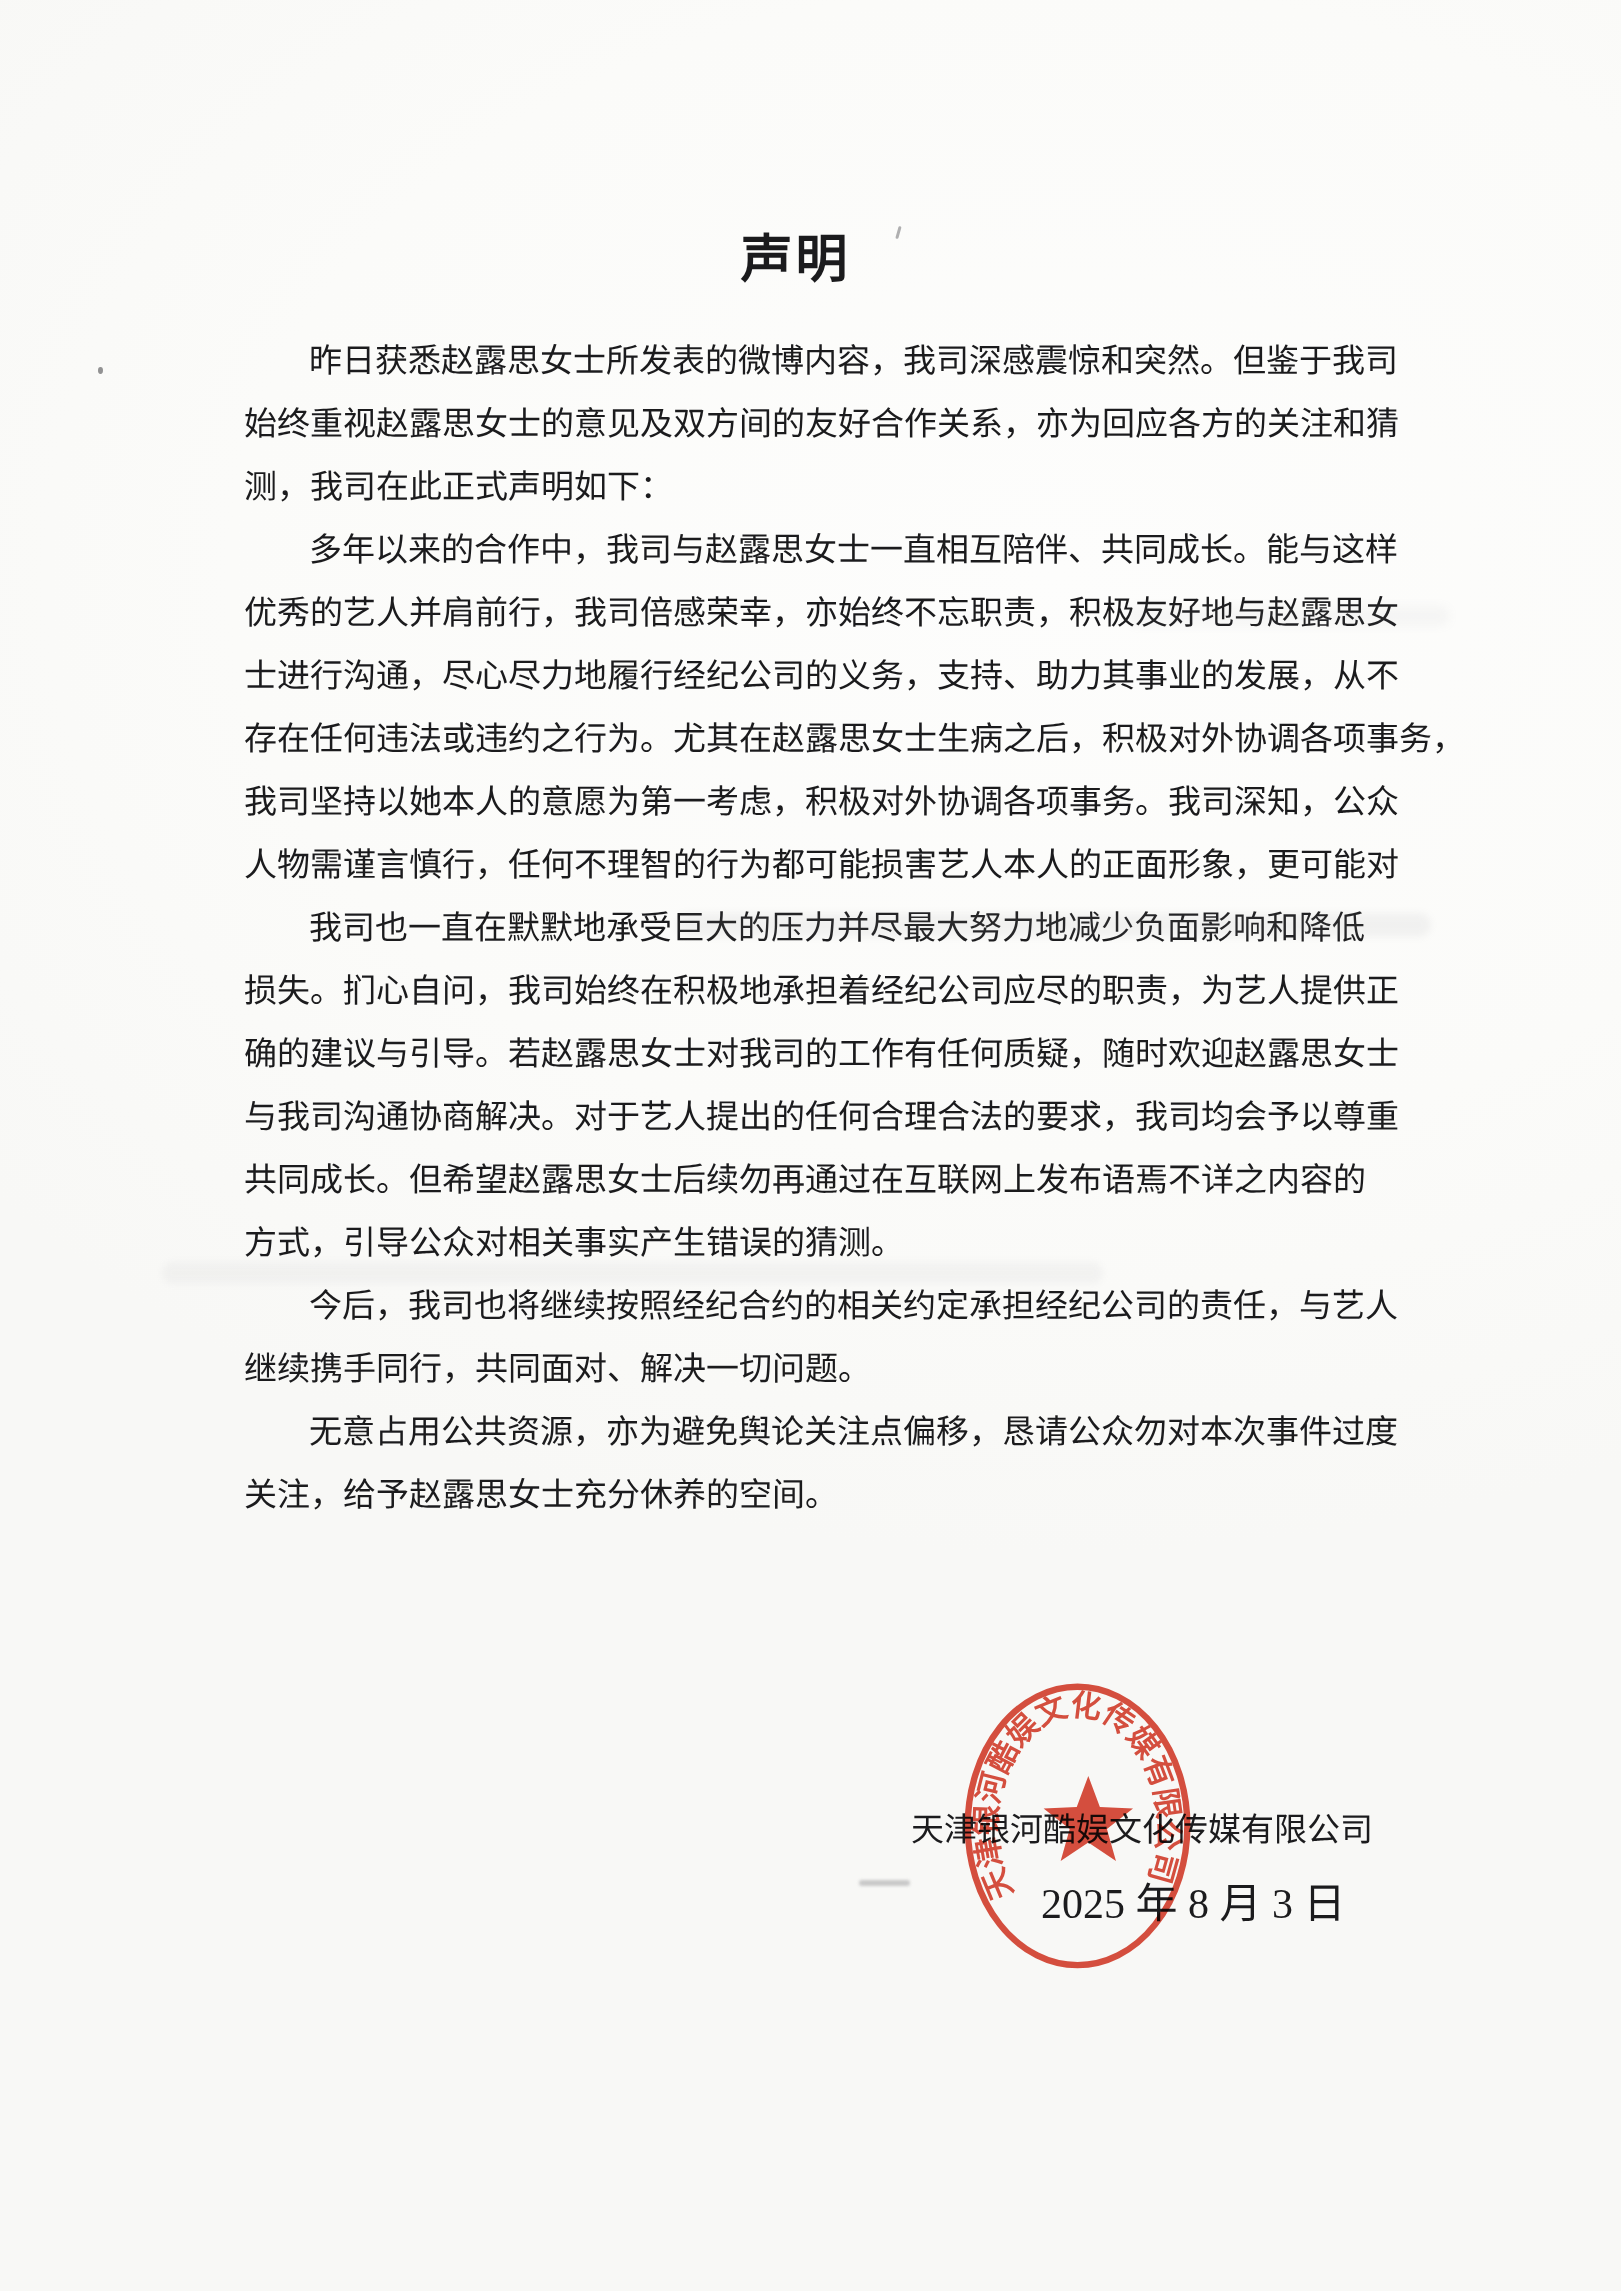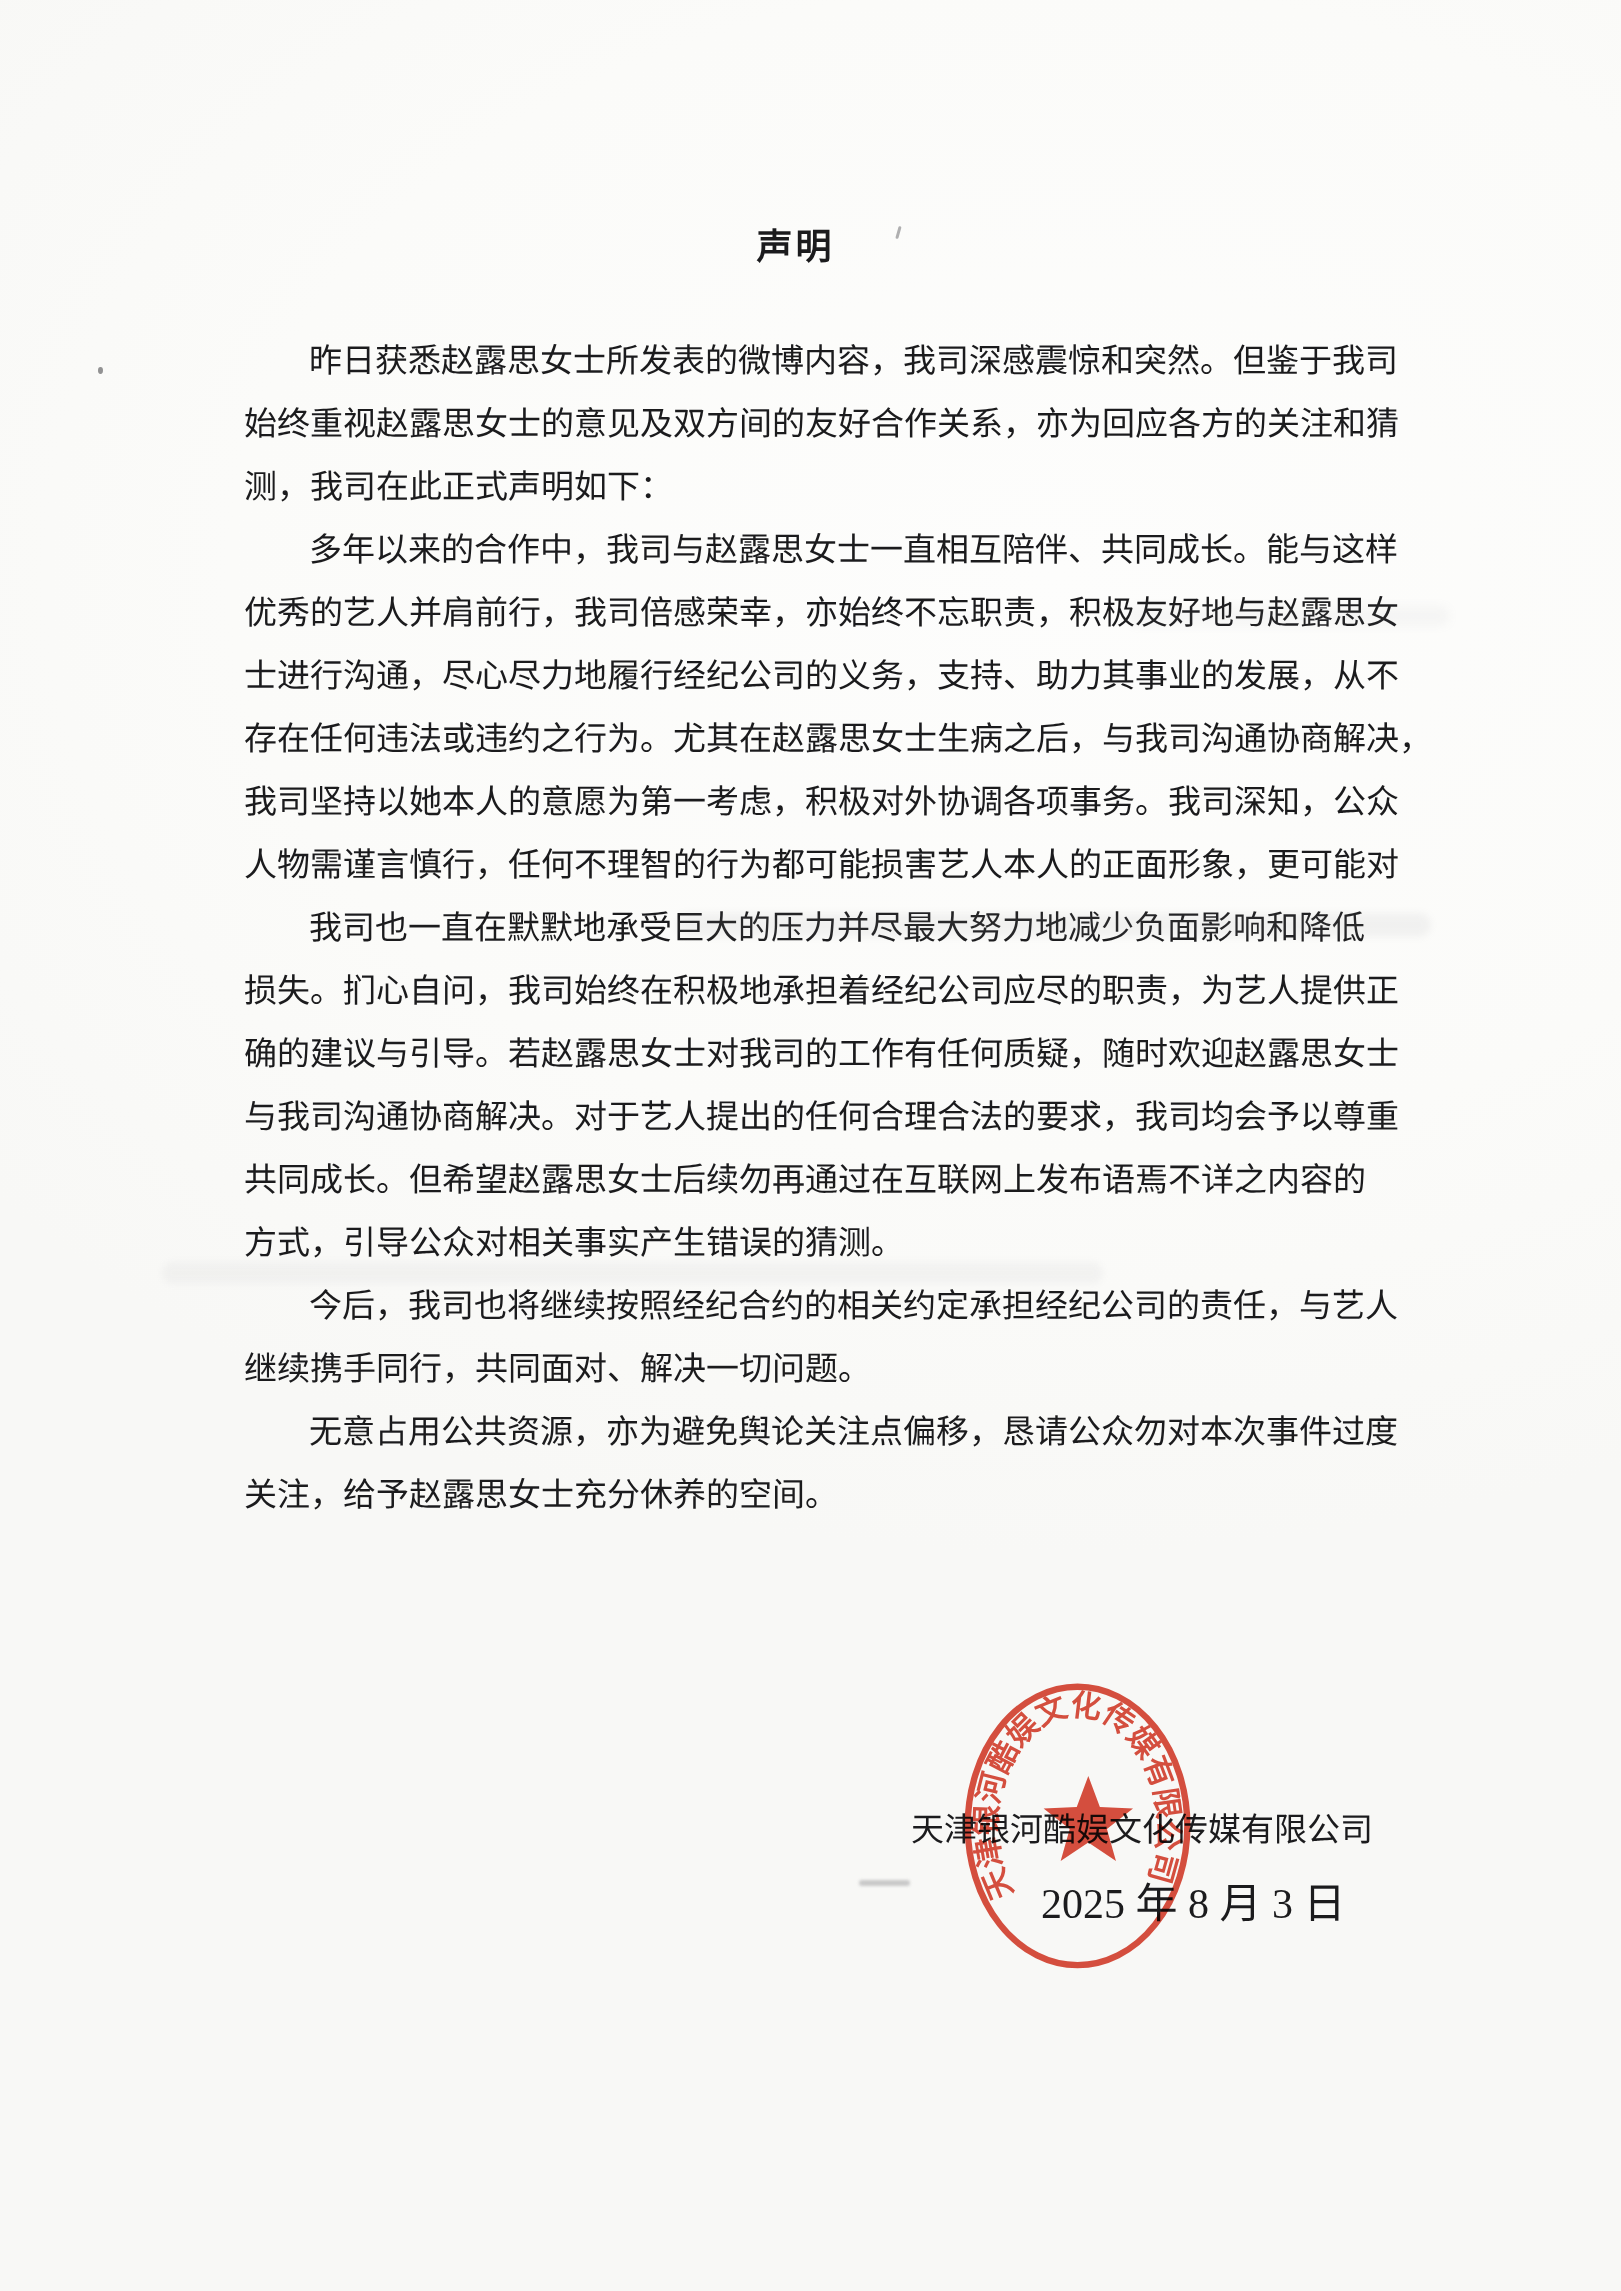--- a/index.html
+++ b/index.html
@@ -7,21 +7,21 @@
     position:relative;
     width:1621px; height:2292px;
     background: radial-gradient(1372px 980px at 65% 25%, #fdfdfc 0%, #fbfbf9 60%, #f8f8f6 100%);
     font-family:"Liberation Serif","DejaVu Serif",serif;
     color:#1b1b1d;
     overflow:hidden;
   }
   .doc-title {
     position:absolute; top:217px; left:0; width:1591px;
     text-align:center;
-    font-size:36px; font-weight:bold; letter-spacing:2.9px;
+    font-size:52px; font-weight:bold; letter-spacing:2.9px;
   }
   .doc-body {
     position:absolute; left:244px; top:330px; width:1147px;
     font-size:33px; line-height:63px;
   }
   .line { white-space:nowrap; height:63px; }
   .para .line:first-child { text-indent:65px; }
   .sig-company {
     position:absolute; left:911px; top:1803px;
     font-size:33px; white-space:nowrap;
@@ -57,21 +57,21 @@
   <div class="doc-body">
       <div class="para">
         <div class="line">昨日获悉赵露思女士所发表的微博内容，我司深感震惊和突然。但鉴于我司</div>
         <div class="line">始终重视赵露思女士的意见及双方间的友好合作关系，亦为回应各方的关注和猜</div>
         <div class="line">测，我司在此正式声明如下：</div>
       </div>
       <div class="para">
         <div class="line">多年以来的合作中，我司与赵露思女士一直相互陪伴、共同成长。能与这样</div>
         <div class="line">优秀的艺人并肩前行，我司倍感荣幸，亦始终不忘职责，积极友好地与赵露思女</div>
         <div class="line">士进行沟通，尽心尽力地履行经纪公司的义务，支持、助力其事业的发展，从不</div>
-        <div class="line">存在任何违法或违约之行为。尤其在赵露思女士生病之后，与我司沟通协商解决，</div>
+        <div class="line">存在任何违法或违约之行为。尤其在赵露思女士生病之后，积极对外协调各项事务，</div>
         <div class="line">我司坚持以她本人的意愿为第一考虑，积极对外协调各项事务。我司深知，公众</div>
         <div class="line">人物需谨言慎行，任何不理智的行为都可能损害艺人本人的正面形象，更可能对</div>
       </div>
       <div class="para">
         <div class="line">我司也一直在默默地承受巨大的压力并尽最大努力地减少负面影响和降低</div>
         <div class="line">损失。扪心自问，我司始终在积极地承担着经纪公司应尽的职责，为艺人提供正</div>
         <div class="line">确的建议与引导。若赵露思女士对我司的工作有任何质疑，随时欢迎赵露思女士</div>
         <div class="line">与我司沟通协商解决。对于艺人提出的任何合理合法的要求，我司均会予以尊重</div>
         <div class="line">共同成长。但希望赵露思女士后续勿再通过在互联网上发布语焉不详之内容的</div>
         <div class="line">方式，引导公众对相关事实产生错误的猜测。</div>

